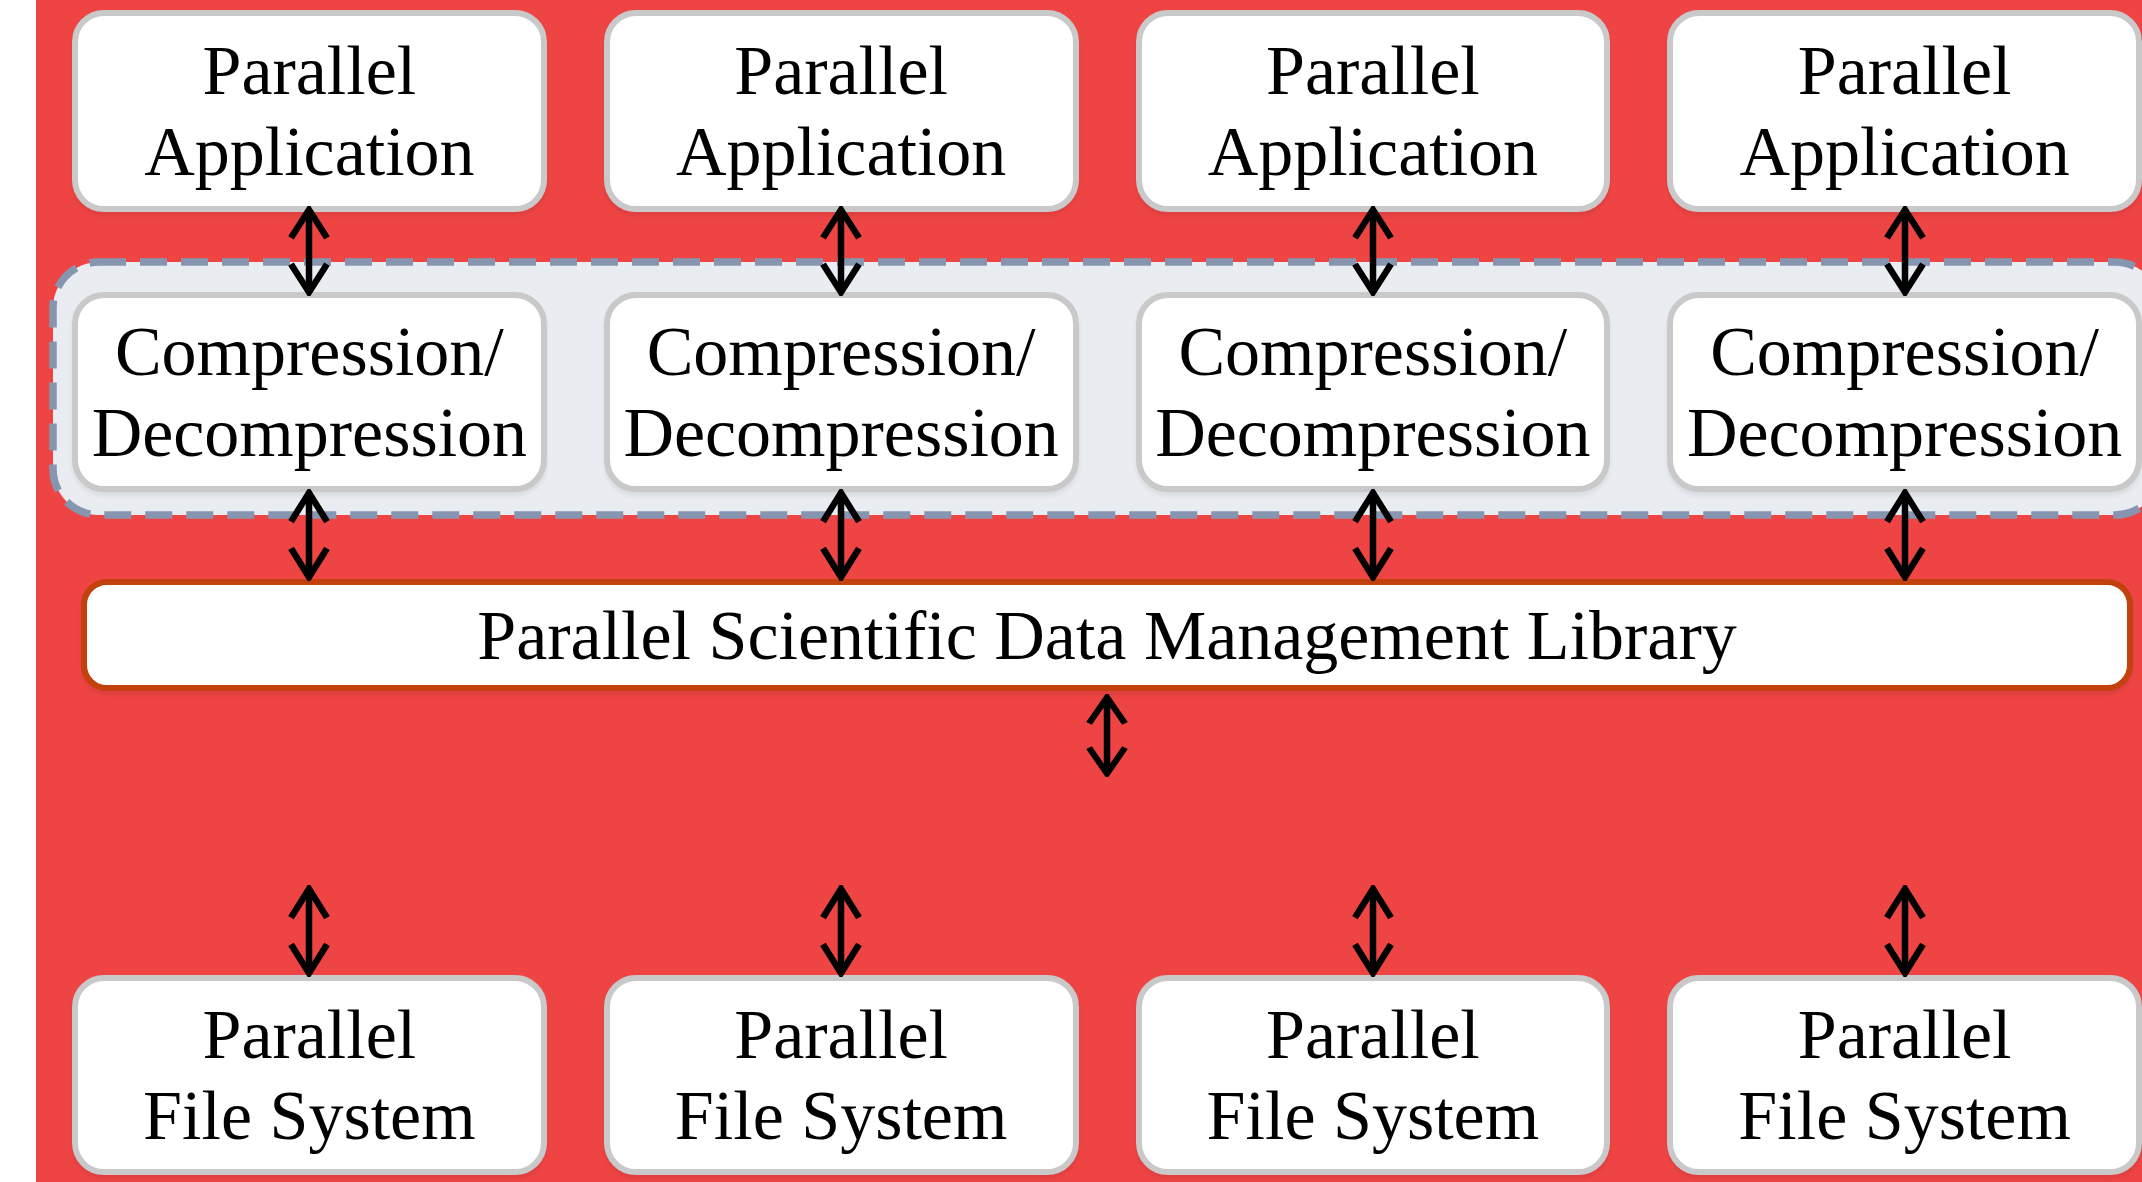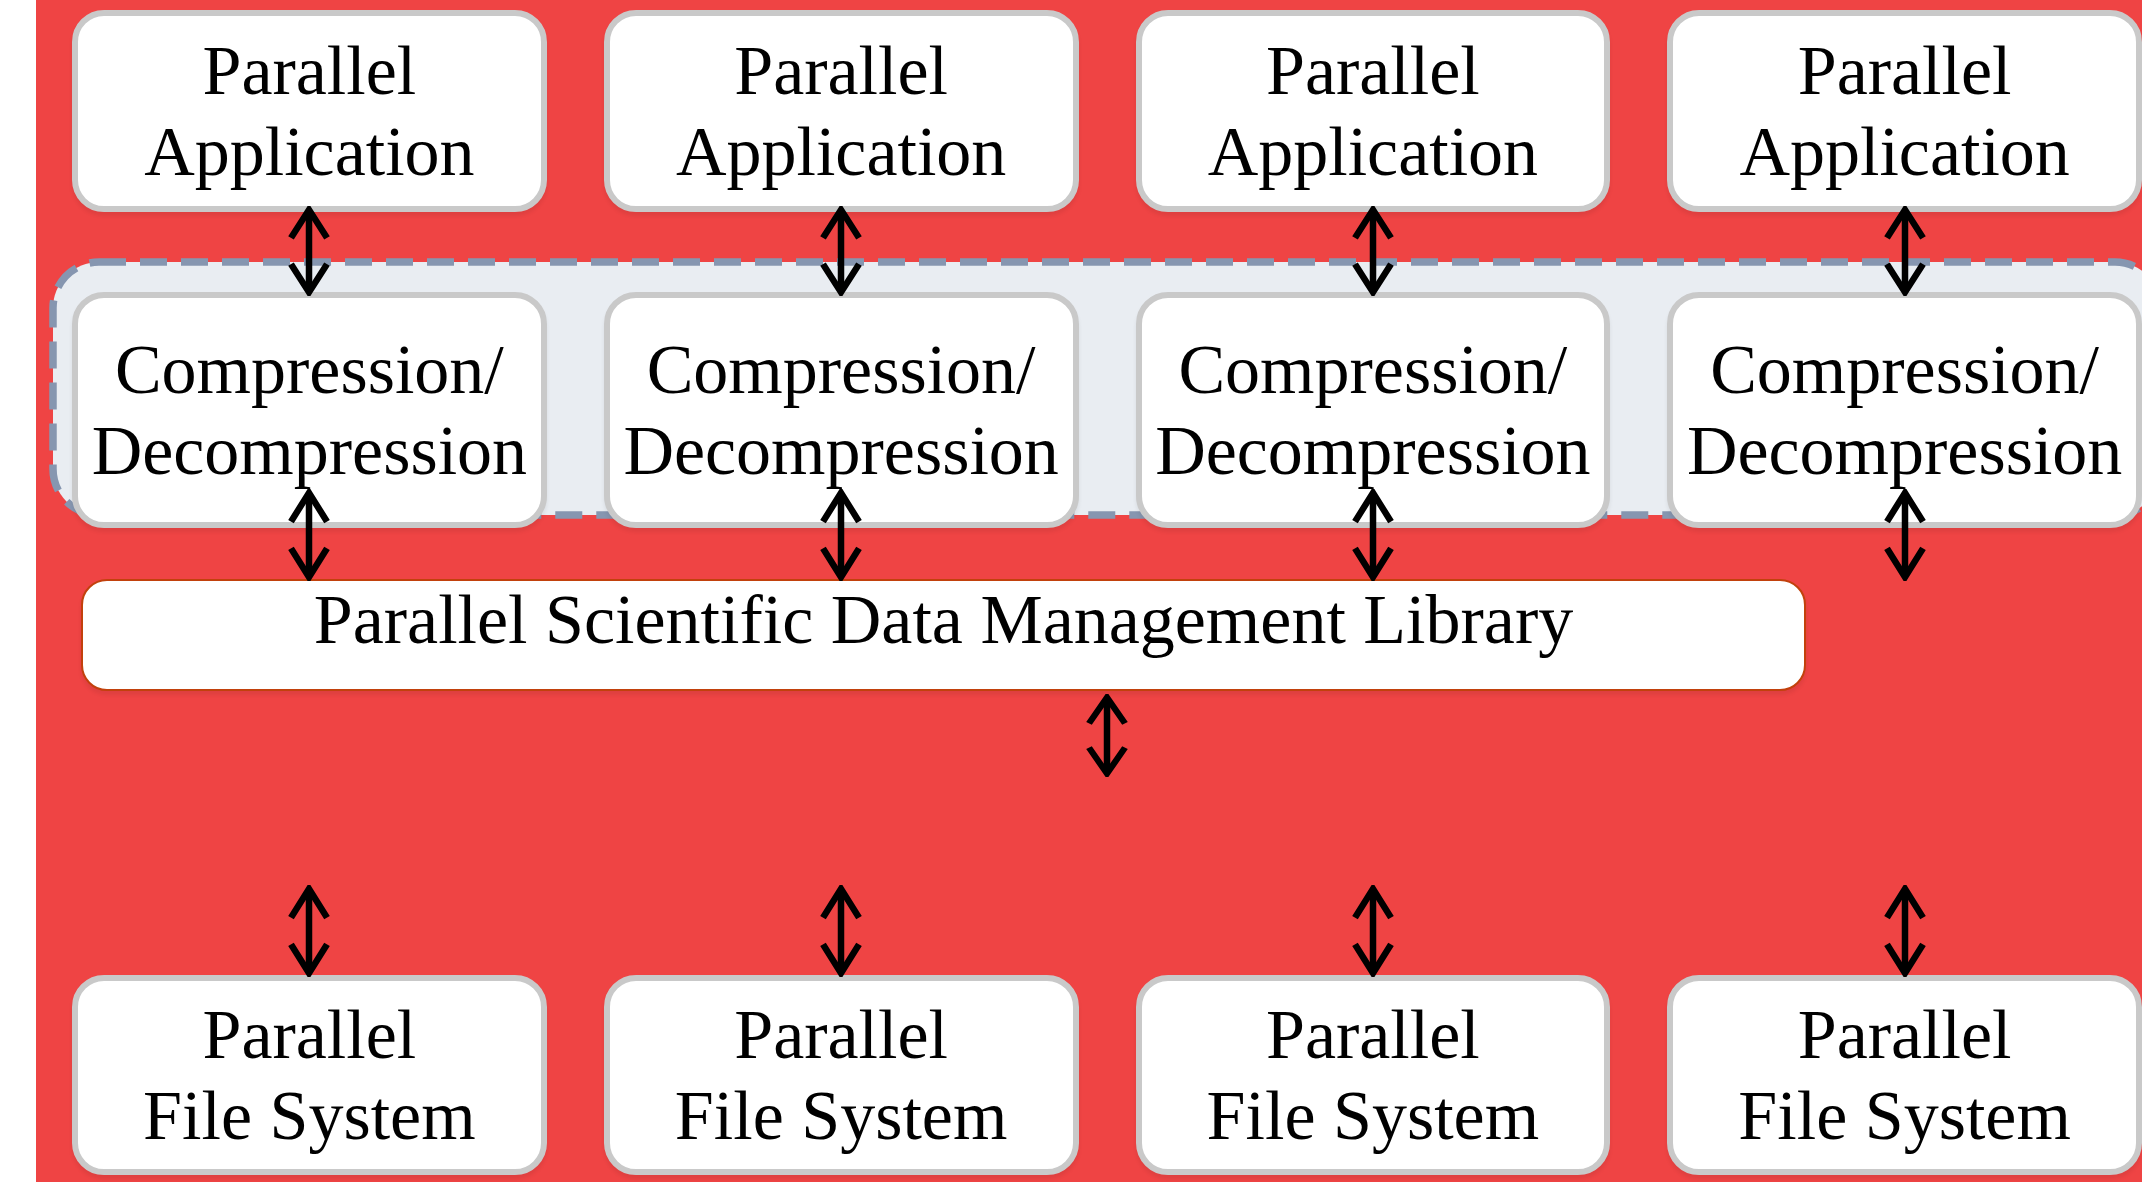--- a/index.html
+++ b/index.html
@@ -41,26 +41,27 @@
   }
   .box .lbl {
     font-size: 70px;
     line-height: 1.16;
     white-space: pre-line;
   }
 
   .wide-box {
     position: absolute;
     left: 45px;
-    width: 1725px;
+    width: 2052px;
     background: #ffffff;
-    border: 2px solid #c2410c;
+    border: 6px solid #c2410c;
     border-radius: 26px;
     box-shadow: 0 4px 4px rgba(0,0,0,0.07);
     display: flex;
+    align-items: center;
     justify-content: center;
     text-align: center;
     box-sizing: border-box;
     z-index: 1;
   }
   .wide-box .lbl { font-size: 70px; line-height: 1.1; }
 
   .dashed-region {
     position: absolute;
     left: 12px;
@@ -84,21 +85,21 @@
     width: 100%;
     display: flex;
     justify-content: center;
     z-index: 2;
   }
   .mid-arrow svg { width: 44px; height: 100%; display: block; }
 
   
   #row-apps        { top: 10px;  height: 202px; }
   #arrows-1        { top: 206px; height: 90px; }
-  #row-compression { top: 292px; height: 236px; }
+  #row-compression { top: 292px; height: 200px; }
   #arrows-2        { top: 489px; height: 92px; }
   #box-library     { top: 579px; height: 112px; }
   #arrow-mid       { top: 694px; height: 83px; }
   #box-io          { top: 777px; height: 110px; }
   #arrows-3        { top: 885px; height: 92px; }
   #row-pfs         { top: 975px; height: 200px; }
 </style>
 </head>
 <body>
 

